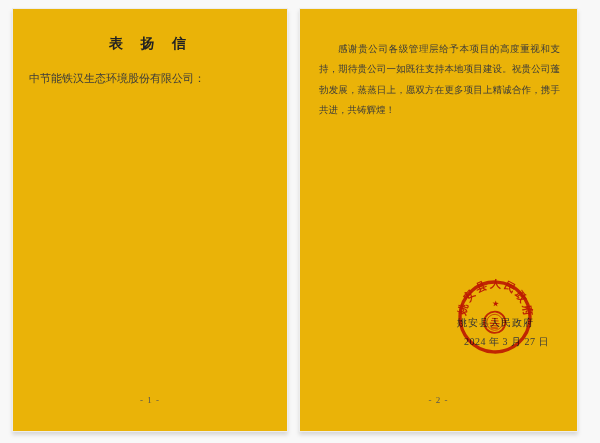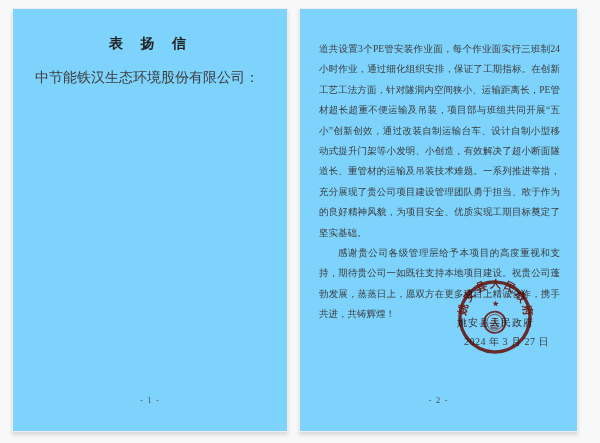--- a/index.html
+++ b/index.html
@@ -5,34 +5,34 @@
   html,body{margin:0;padding:0;}
   body{
     width:600px;height:443px;
     background:#f8f8f8;
     position:relative;
     font-family:"Liberation Serif","DejaVu Serif",serif;
     overflow:hidden;
   }
   .page{
     position:absolute;top:8px;height:424px;
-    background:#7dd3fc;
+    background:#eab308;
     border:1px solid #ededed;
     box-shadow:0 3px 4px rgba(0,0,0,0.13);
     box-sizing:border-box;
     overflow:hidden;
   }
   #page1{left:12px;width:276px;padding:26px 14px 0 16px;}
   #page2{left:299px;width:279px;padding:30px 17px 0 19px;}
   .title{
     text-align:center;font-weight:bold;font-size:14px;
     letter-spacing:7px;color:#222;margin:0 0 15px 0;
   }
   .salutation{
-    font-size:14px;line-height:20.4px;color:#3b3b3b;margin:6px;
+    font-size:11px;line-height:20.4px;color:#3b3b3b;margin:0;
   }
   .para{
     margin:0;font-size:9.5px;line-height:20.4px;
     text-align:justify;color:#3b3b3b;
   }
   .indent{text-indent:2em;}
   .pagenum{
     position:absolute;bottom:26px;left:0;right:0;
     text-align:center;font-size:9px;color:#555;letter-spacing:1px;
   }
@@ -55,21 +55,20 @@
 </head>
 <body>
 
 <div class="page" id="page1">
   <div class="title">表 扬 信</div>
   <p class="salutation">中节能铁汉生态环境股份有限公司：</p>
   <div class="pagenum">- 1 -</div>
 </div>
 
 <div class="page" id="page2">
-  <p class="para">道共设置3个PE管安装作业面，每个作业面实行三班制24小时作业，通过细化组织安排，保证了工期指标。在创新工艺工法方面，针对隧洞内空间狭小、运输距离长，PE管材超长超重不便运输及吊装，项目部与班组共同开展“五小”创新创效，通过改装自制运输台车、设计自制小型移动式提升门架等小发明、小创造，有效解决了超小断面隧道长、重管材的运输及吊装技术难题。一系列推进举措，充分展现了贵公司项目建设管理团队勇于担当、敢于作为的良好精神风貌，为项目安全、优质实现工期目标奠定了坚实基础。</p>
   <p class="para indent">感谢贵公司各级管理层给予本项目的高度重视和支持，期待贵公司一如既往支持本地项目建设。祝贵公司蓬勃发展，蒸蒸日上，愿双方在更多项目上精诚合作，携手共进，共铸辉煌！</p>
 
   <div class="sig-text">姚安县人民政府</div>
   <div class="date-line">2024 年 3 月 27 日</div>
 
   <svg class="seal-svg" viewBox="0 0 100 100" aria-hidden="true">
     <defs>
       <path id="sealArc" d="M 14.7,66.5 A 39,39 0 1,1 85.3,66.5" fill="none"></path>
     </defs>
     <circle cx="50" cy="50" r="46" fill="none" stroke="#cd2418" stroke-width="4.4" opacity="0.92"></circle>

